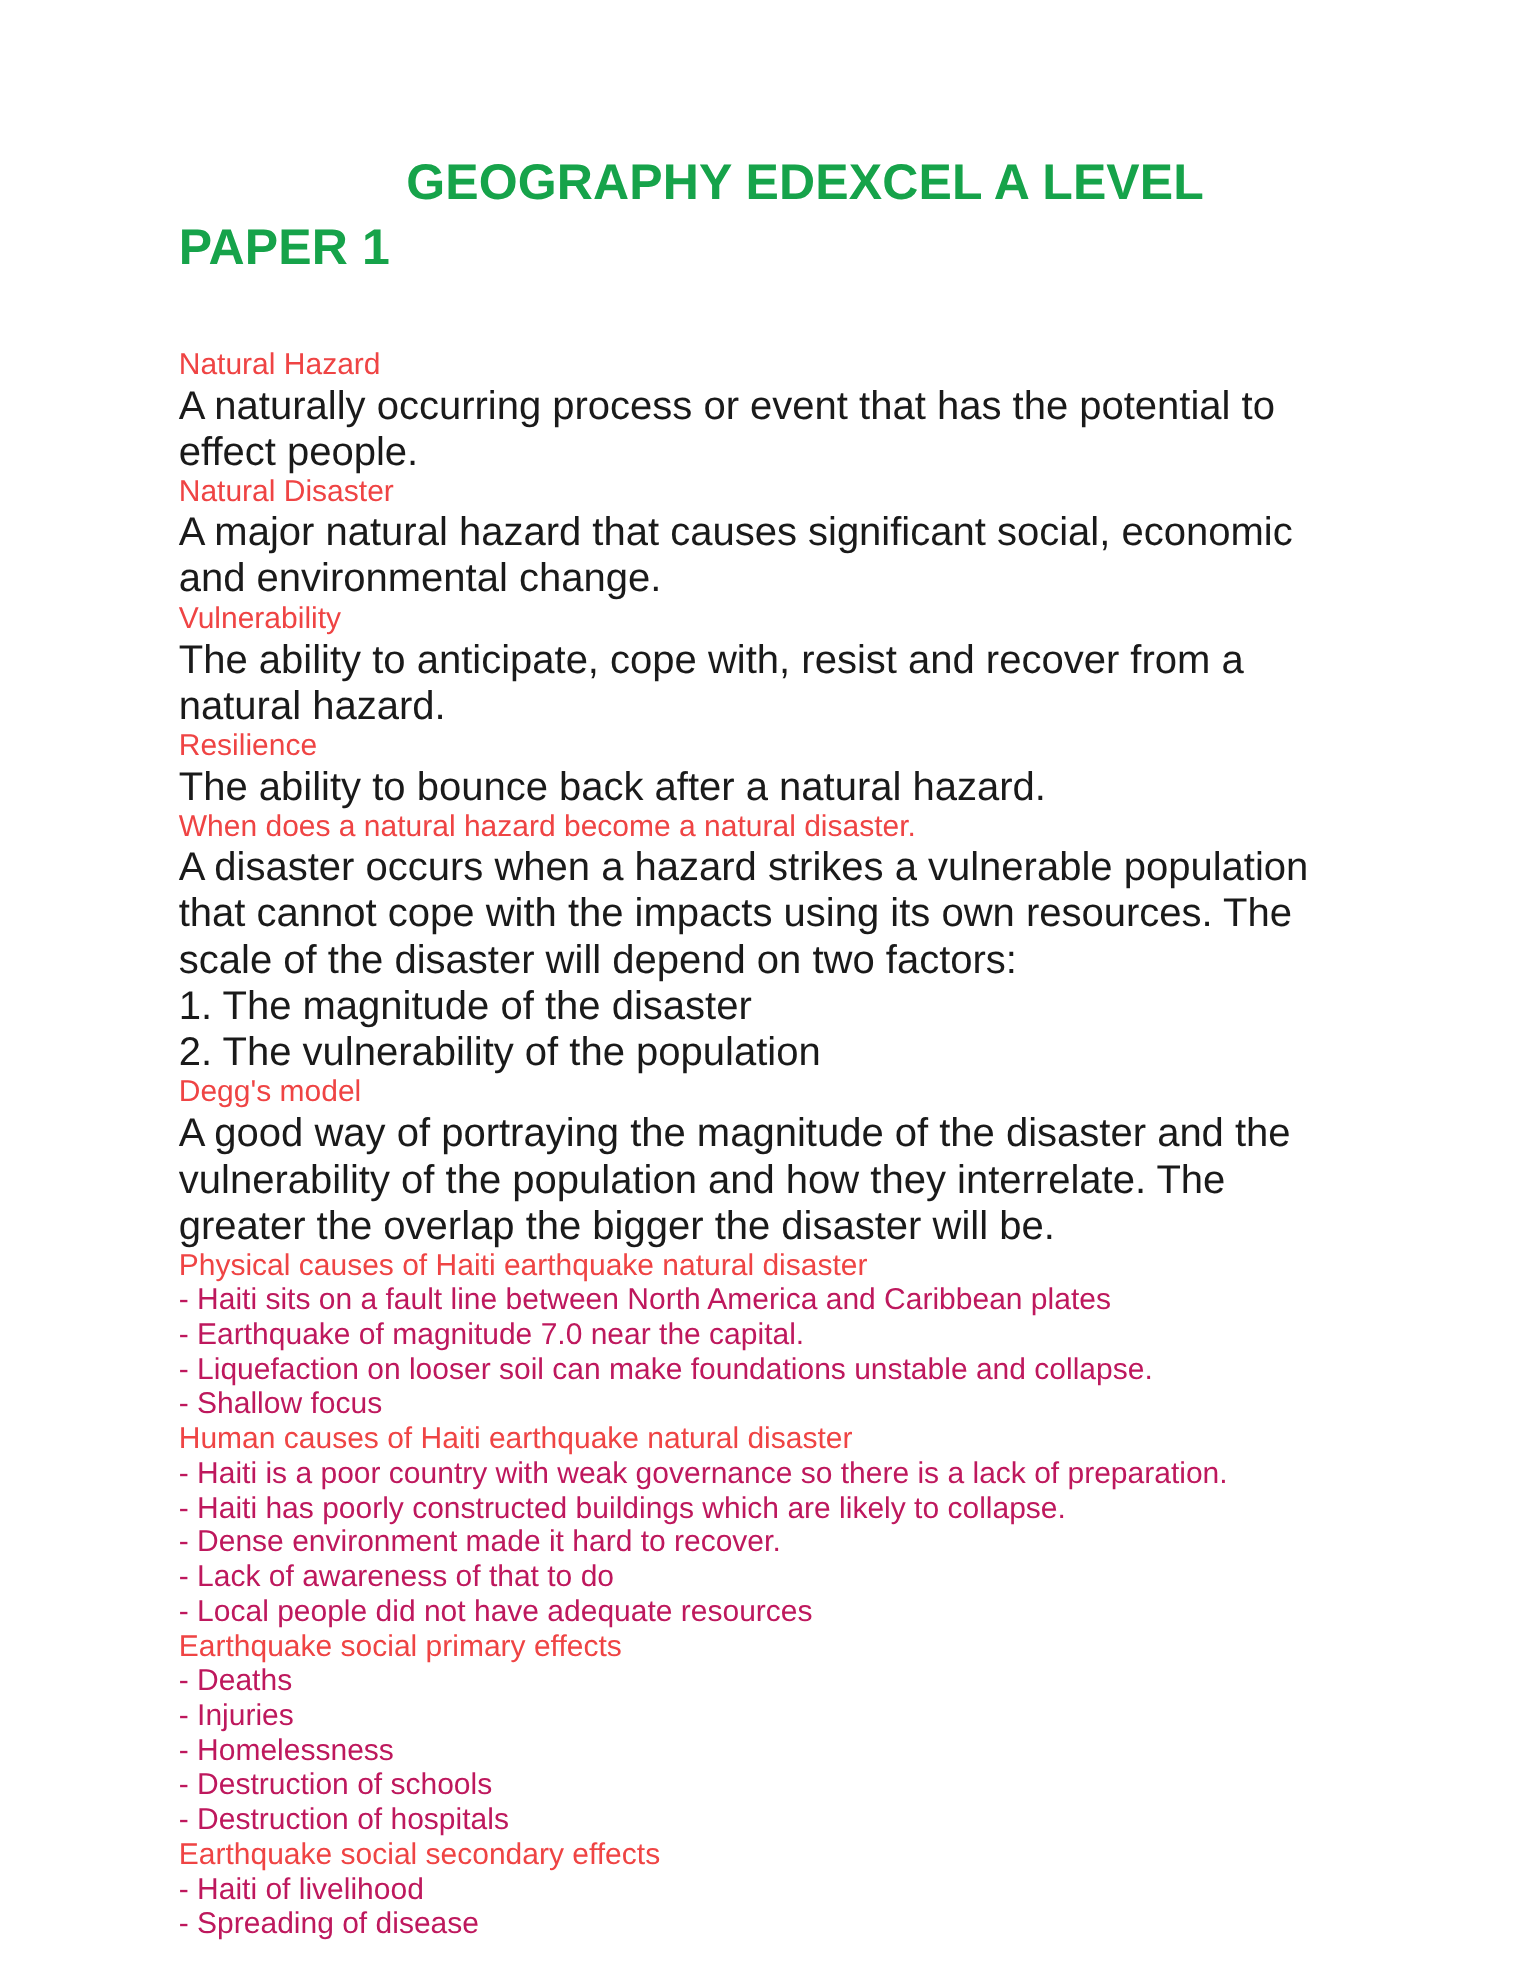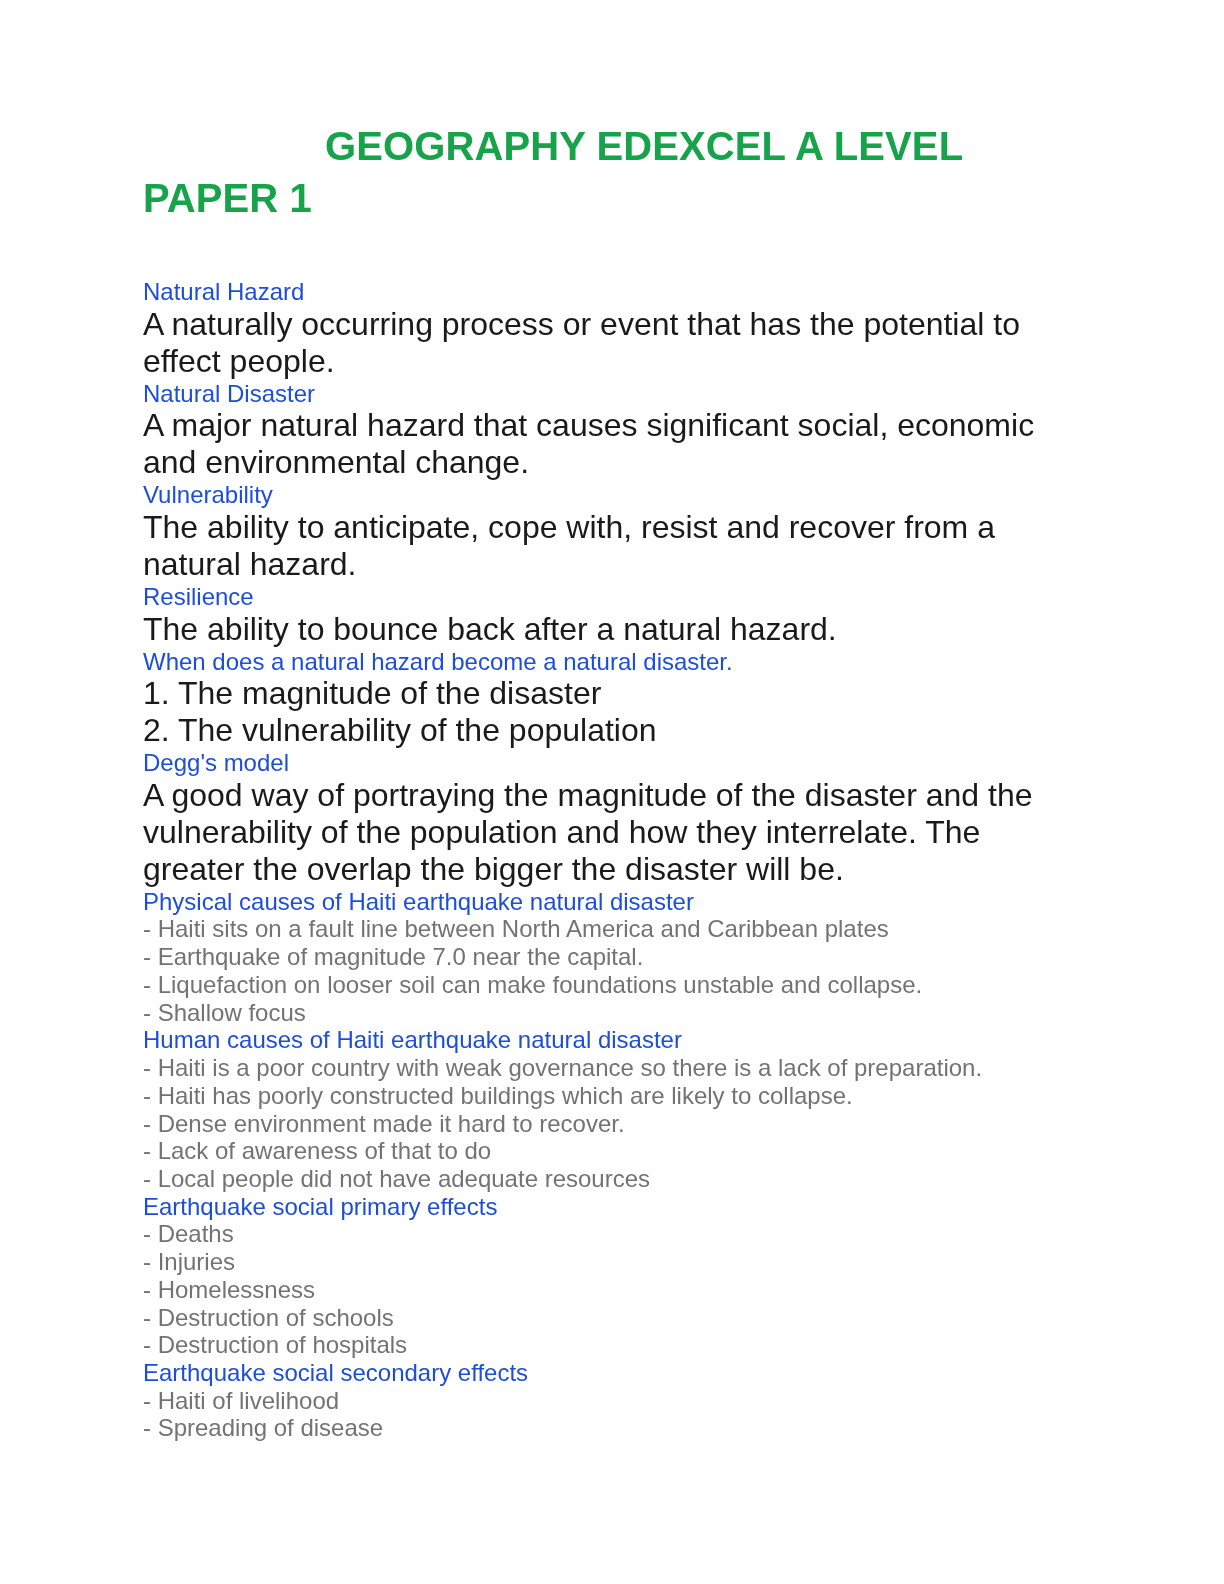--- a/index.html
+++ b/index.html
@@ -29,37 +29,37 @@
     line-height: 1.30;
     margin: 0 0 0 0;
     text-align: left;
     text-indent: 182px;
     letter-spacing: 0.1px;
   }
   .body-block {
     margin-top: 54px;
   }
   .heading {
-    color: #1d4ed8;
+    color: #ef4444;
     font-size: 24px;
     line-height: 1.155;
     margin: 0;
     padding: 0;
     font-weight: normal;
   }
   .para {
     color: #1a1a1a;
     font-size: 32px;
     line-height: 1.155;
     margin: 0;
     padding: 0;
     font-weight: normal;
   }
   .bullet {
-    color: #737373;
+    color: #be185d;
     font-size: 24px;
     line-height: 1.155;
     margin: 0;
     padding: 0;
     white-space: pre-wrap;
   }
 </style>
 </head>
 <body>
 
@@ -68,20 +68,21 @@
   <div class="body-block">
       <div class="heading">Natural Hazard</div>
       <div class="para">A naturally occurring process or event that has the potential to effect people.</div>
       <div class="heading">Natural Disaster</div>
       <div class="para">A major natural hazard that causes significant social, economic and environmental change.</div>
       <div class="heading">Vulnerability</div>
       <div class="para">The ability to anticipate, cope with, resist and recover from a natural hazard.</div>
       <div class="heading">Resilience</div>
       <div class="para">The ability to bounce back after a natural hazard.</div>
       <div class="heading">When does a natural hazard become a natural disaster.</div>
+      <div class="para">A disaster occurs when a hazard strikes a vulnerable population that cannot cope with the impacts using its own resources. The scale of the disaster will depend on two factors:</div>
       <div class="para">1. The magnitude of the disaster</div>
       <div class="para">2. The vulnerability of the population</div>
       <div class="heading">Degg's model</div>
       <div class="para">A good way of portraying the magnitude of the disaster and the vulnerability of the population and how they interrelate. The greater the overlap the bigger the disaster will be.</div>
       <div class="heading">Physical causes of Haiti earthquake natural disaster</div>
       <div class="bullet">- Haiti sits on a fault line between North America and Caribbean plates</div>
       <div class="bullet">- Earthquake of magnitude 7.0 near the capital.</div>
       <div class="bullet">- Liquefaction on looser soil can make foundations unstable and collapse.</div>
       <div class="bullet">- Shallow focus</div>
       <div class="heading">Human causes of Haiti earthquake natural disaster</div>

